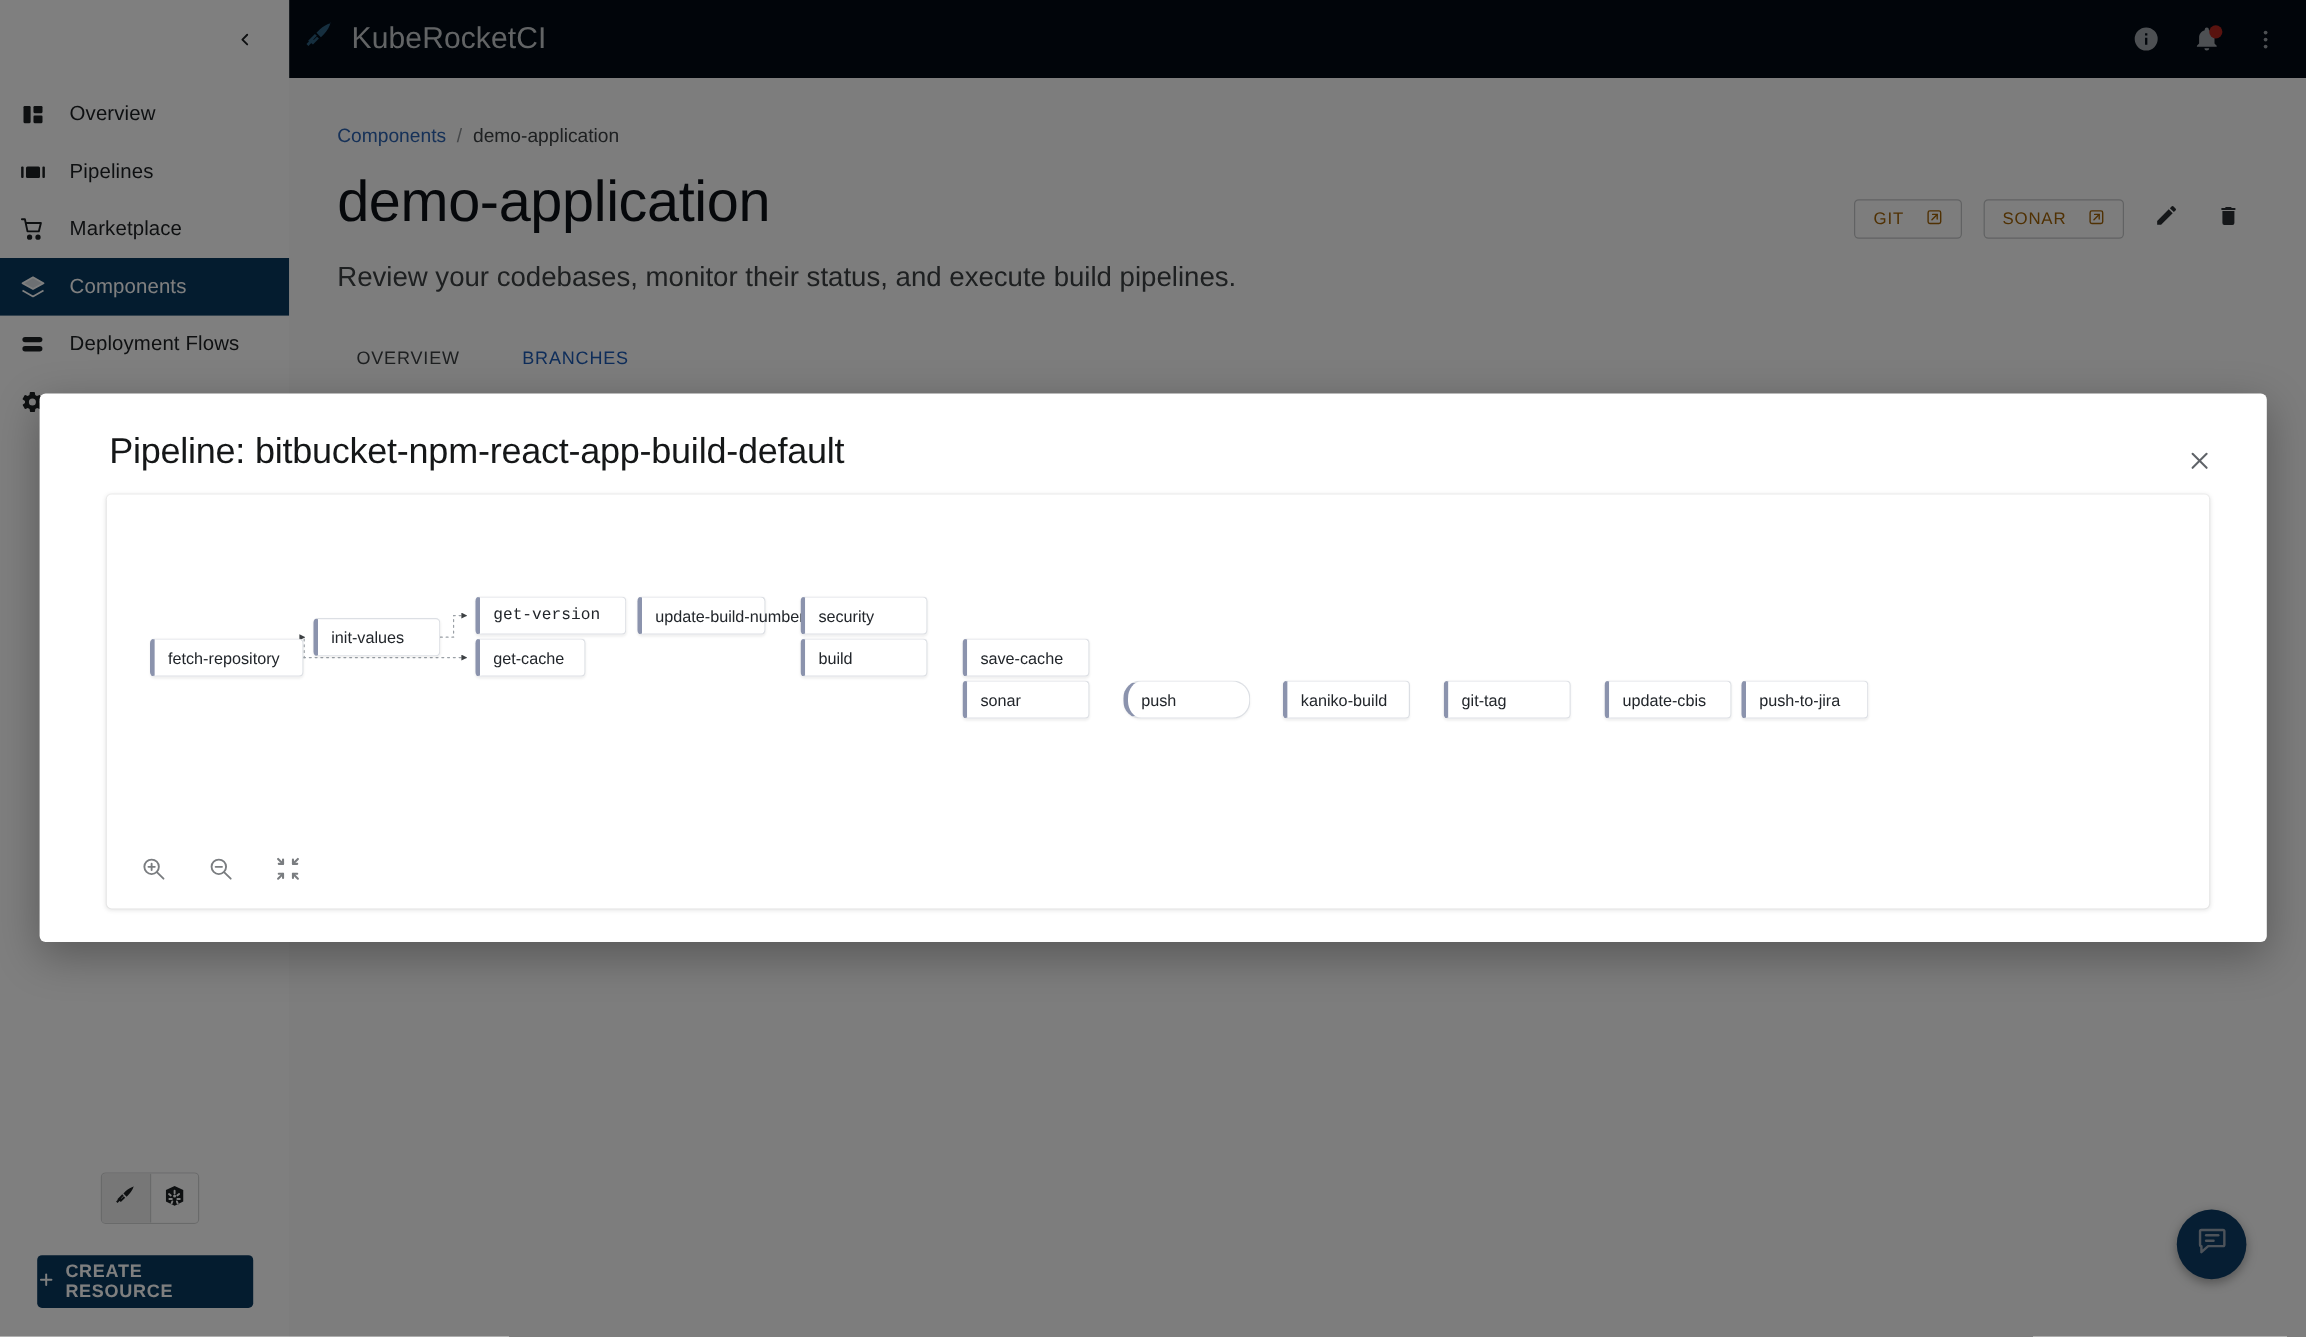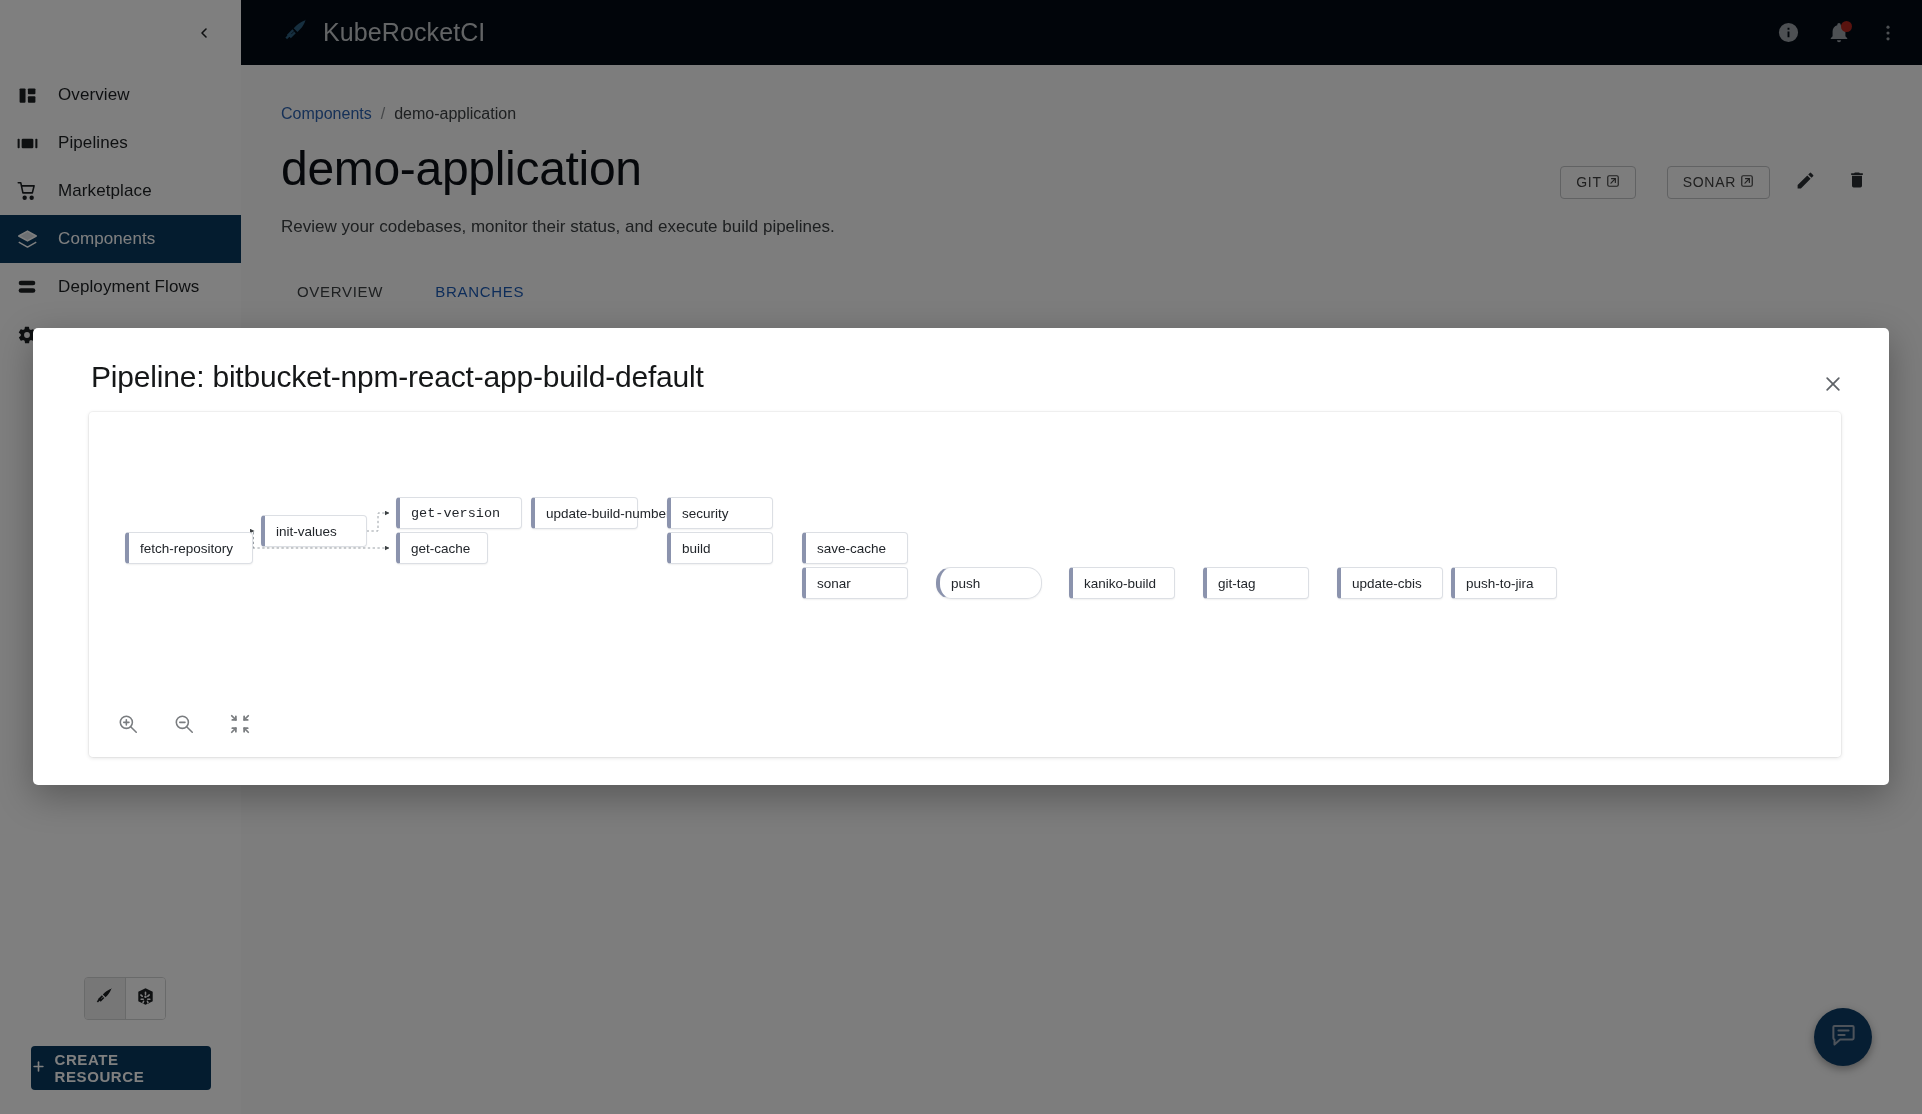--- a/index.html
+++ b/index.html
@@ -51,47 +51,47 @@
   .create-btn {
     display: flex; align-items: center; gap: 9px;
     margin: 0 auto; width: 180px; height: 44px; border-radius: 4px;
     background: #08385f; color: #ffffff; font-size: 15px; font-weight: bold;
     letter-spacing: .6px; cursor: pointer; text-transform: uppercase;
   }
 
   
   .topbar {
     position: absolute; left: 241px; top: 0; right: 0; height: 65px;
-    background: #020b15; display: flex; align-items: center; padding: 0 24px 0 42px;
+    background: #020b15; display: flex; align-items: center; padding: 0 24px 0 12px;
   }
   .brand { display: flex; align-items: center; gap: 14px; }
   .brand-name { color: #c5c8cb; font-size: 25px; letter-spacing: .1px; }
   .topbar-spacer { flex: 1; }
   .topbar-icons { display: flex; align-items: center; gap: 28px; }
   .topbar-icon { position: relative; cursor: pointer; color: #9aa0a6; display: flex; }
   .badge-dot {
     position: absolute; top: -1px; right: -2px; width: 11px; height: 11px;
     border-radius: 50%; background: #b3261e;
   }
 
   
   .content { position: absolute; left: 241px; top: 65px; right: 0; bottom: 0; background: #fafafa; }
   .content-inner { padding: 40px 48px 0 40px; }
   .breadcrumb { display: flex; align-items: center; gap: 9px; font-size: 16px; }
   .crumb-link { color: #2d63b0; cursor: pointer; }
   .crumb-sep { color: #8b8f93; }
   .crumb-current { color: #3c4043; }
   .page-title { font-size: 48px; font-weight: normal; color: #0d1117; margin-top: 18px; letter-spacing: -.3px; }
-  .page-sub { font-size: 17px; color: #3c4043; margin-top: 21px; }
+  .page-sub { font-size: 23px; color: #3c4043; margin-top: 21px; }
 
   .page-actions { position: absolute; right: 48px; top: 100px; display: flex; align-items: center; gap: 18px; }
   .link-btn {
-    display: flex; align-items: center; gap: 4px; height: 33px; padding: 0 15px;
+    display: flex; align-items: center; gap: 18px; height: 33px; padding: 0 15px;
     border: 1px solid #c2c4c6; border-radius: 4px; background: transparent;
-    font-size: 14px; letter-spacing: .7px; color: #404040; cursor: pointer; font-weight: 500; margin-left: 13px;
+    font-size: 14px; letter-spacing: .7px; color: #a16207; cursor: pointer; font-weight: 500;
   }
   .icon-btn { width: 34px; height: 34px; display: flex; align-items: center; justify-content: center; cursor: pointer; color: #2b2f33; }
 
   .tabs { display: flex; gap: 20px; margin-top: 38px; padding-left: 0; }
   .tab {
     font-size: 15px; letter-spacing: .7px; color: #3c4043; padding: 8px 16px;
     cursor: pointer; font-weight: 500;
   }
   .tab.active { color: #1d5bb5; }
 

